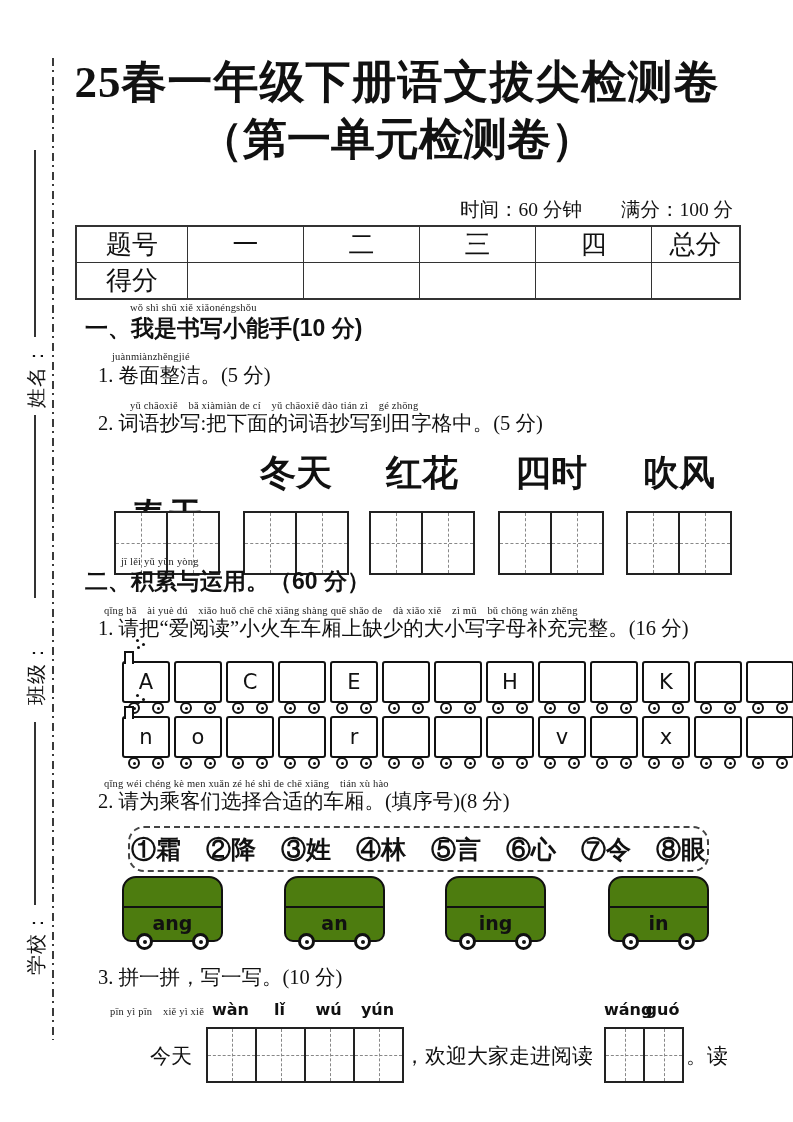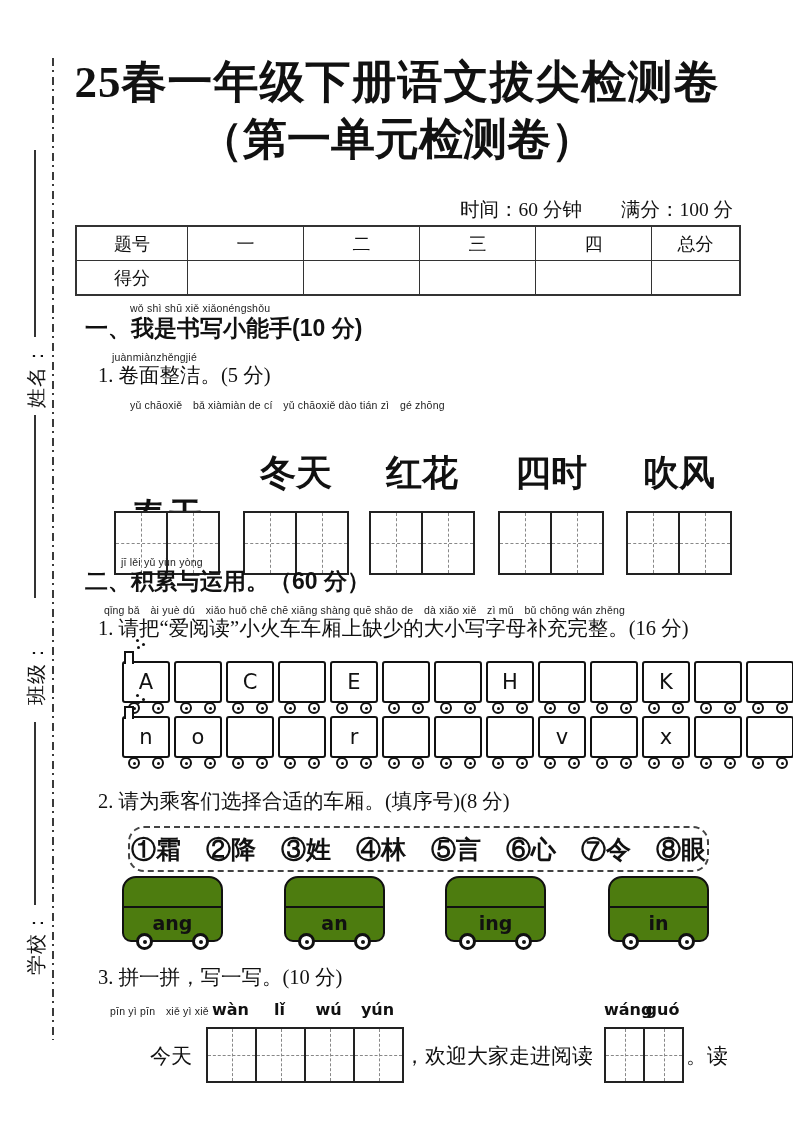--- a/index.html
+++ b/index.html
@@ -17,25 +17,25 @@
 
   
   .title { position:absolute; left:57px; top:52px; width:680px; text-align:center;
            font-size:45px; font-weight:900; letter-spacing:1px; white-space:nowrap; }
   .subtitle { position:absolute; left:57px; top:110px; width:680px; text-align:center;
               font-size:44px; font-weight:900; white-space:nowrap; }
   .meta { position:absolute; top:196px; left:85px; width:648px; text-align:right; font-size:19.5px; white-space:pre; }
 
   
   table.score { position:absolute; top:225px; left:75px; border-collapse:collapse; border:2px solid #333; }
-  table.score td { border:1.6px solid #333; height:33px; text-align:center; font-size:18px; padding:0; }
+  table.score td { border:1.6px solid #333; height:33px; text-align:center; font-size:26px; padding:0; }
   .c0{width:110px}.c1{width:115px}.c2{width:115px}.c3{width:115px}.c4{width:115px}.c5{width:87px}
 
   
-  .pinyin { position:absolute; font-family:Liberation Sans, sans-serif;
+  .pinyin { position:absolute; font-family:Liberation Serif, serif;
             font-size:10.5px; color:#222; white-space:pre; letter-spacing:0.2px; }
   .sec-title { position:absolute; font-family:"Liberation Sans","DejaVu Sans",sans-serif;
                font-weight:700; font-size:23px; white-space:pre; }
   .qtext { position:absolute; font-size:20.5px; white-space:pre; }
 
   
   .word { position:absolute; top:449px; width:106px; text-align:center; font-size:36px; font-weight:700; }
   .tzgrid { position:absolute; display:flex; }
   .tz { position:relative; background:#fff; border:2px solid #222; border-left:none; width:50px; height:60px; }
   .tz:first-child { border-left:2px solid #222; }
@@ -123,20 +123,21 @@
   </tbody>
     </table>
 
   <div class="pinyin" style="left:130px;top:302px;">wǒ shì shū xiě xiǎonéngshǒu</div>
   <div class="sec-title" style="left:85px;top:313px;">一、我是书写小能手(10 分)</div>
 
   <div class="pinyin" style="left:112px;top:351px;">juànmiànzhěngjié</div>
   <div class="qtext" style="left:98px;top:361px;">1. 卷面整洁。(5 分)</div>
 
   <div class="pinyin" style="left:130px;top:399px;">yǔ chāoxiě　bǎ xiàmiàn de cí　yǔ chāoxiě dào tián zì　gé zhōng</div>
+  <div class="qtext" style="left:98px;top:409px;">2. 词语抄写:把下面的词语抄写到田字格中。(5 分)</div>
 
   <div class="word" style="left:114px;margin-top:43px;">春天</div>
   <div class="word" style="left:243px;">冬天</div>
   <div class="word" style="left:369px;">红花</div>
   <div class="word" style="left:498px;">四时</div>
   <div class="word" style="left:626px;">吹风</div>
 
   <div class="tzgrid" style="left:114px;top:511px;">
     <div class="tz"></div>
       <div class="tz"></div>
@@ -292,20 +293,21 @@
         <i class="wheel l"></i>
         <i class="wheel r"></i>
       </div>
       <div class="car">
         <span class="car-letter"></span>
         <i class="wheel l"></i>
         <i class="wheel r"></i>
       </div>
     </div>
 
+  <div class="pinyin" style="left:104px;top:777px;">qǐng wéi chéng kè men xuǎn zé hé shì de chē xiāng　tián xù hào</div>
   <div class="qtext" style="left:98px;top:787px;">2. 请为乘客们选择合适的车厢。(填序号)(8 分)</div>
 
   <div class="opt-box">①霜　②降　③姓　④林　⑤言　⑥心　⑦令　⑧眼</div>
 
   <div class="bus bus1">
     <div class="bus-window"></div>
     <div class="bus-label">ang</div>
     <i class="bwheel l"></i>
       <i class="bwheel r"></i>
   </div>

